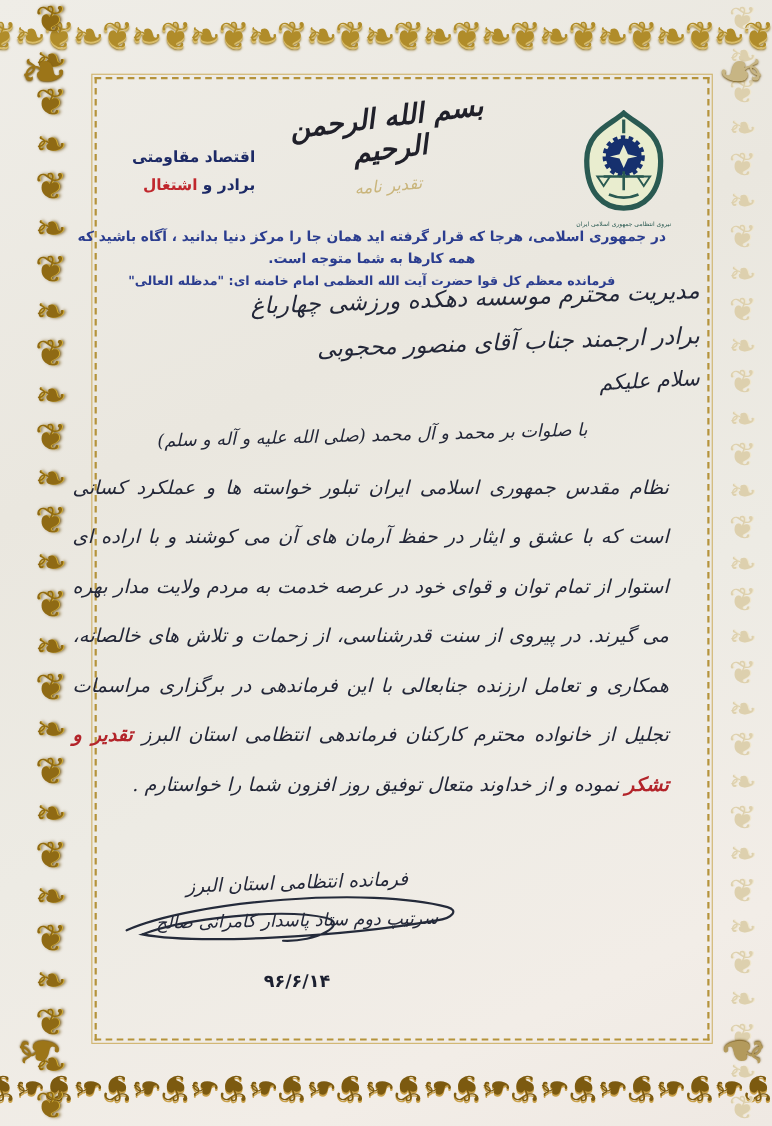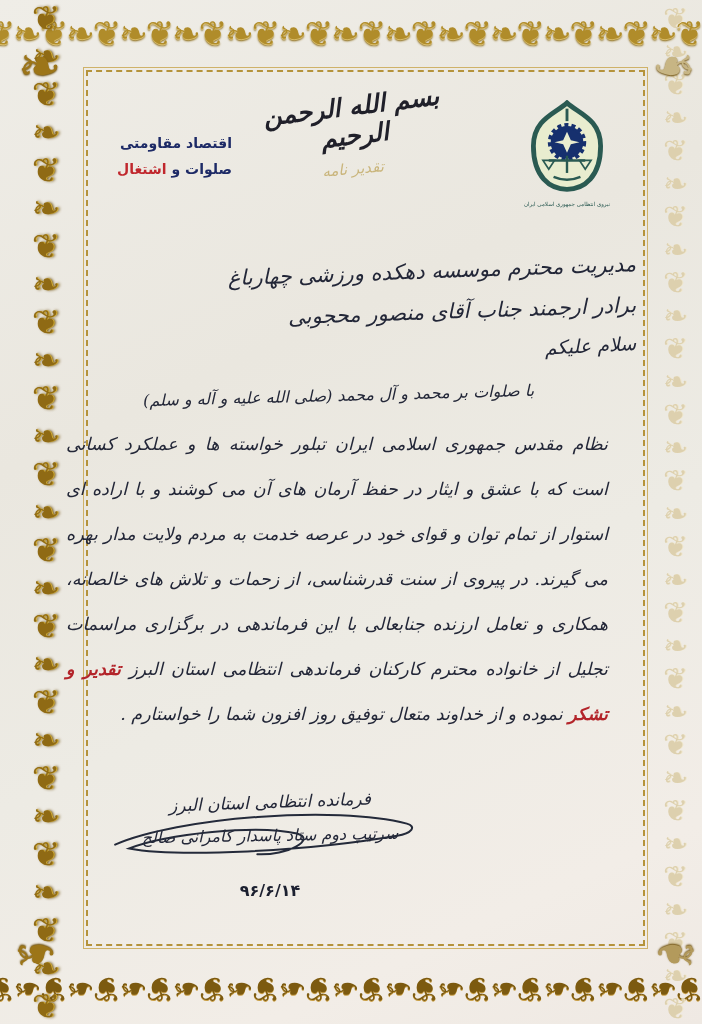--- a/index.html
+++ b/index.html
@@ -80,41 +80,45 @@
   <div class="b-strip b-left">❦❧❦❧❦❧❦❧❦❧❦❧❦❧❦❧❦❧❦❧❦❧❦❧❦❧❦❧❦❧❦❧❦❧❦❧❦❧❦❧</div>
   <div class="b-strip b-right">❦❧❦❧❦❧❦❧❦❧❦❧❦❧❦❧❦❧❦❧❦❧❦❧❦❧❦❧❦❧❦❧❦❧❦❧❦❧❦❧</div>
   <div class="b-corner c-tl">❧</div>
   <div class="b-corner c-tr">❧</div>
   <div class="b-corner c-bl">❧</div>
   <div class="b-corner c-br">❧</div>
   <div class="inner-frame"></div>
 
   <div class="slogan">
     <div>اقتصاد مقاومتی</div>
-    <div><span>صلوات و </span><span class="red">اشتغال</span></div>
+    <div><span>برادر و </span><span class="red">اشتغال</span></div>
   </div>
 
   <div class="bismillah">بسم الله الرحمن الرحیم</div>
   <div class="gold-callig">تقدیر نامه</div>
 
   <div class="emblem-wrap">
     <svg width="96" height="96" viewBox="0 0 100 100">
       <path d="M50 3 C38 14 15 20 15 48 C15 80 32 93 50 93 C68 93 85 80 85 48 C85 20 62 14 50 3 Z" fill="#e9edcf" stroke="#2a5a52" stroke-width="5"></path>
       <line x1="50" y1="9" x2="50" y2="22" stroke="#2a5a52" stroke-width="3"></line>
       <circle cx="50" cy="44" r="17" fill="#16306e" stroke="#16306e" stroke-width="6" stroke-dasharray="4 3"></circle>
       <path d="M50 33 L54 42 L63 44 L54 46 L50 55 L46 46 L37 44 L46 42 Z" fill="#e9edcf"></path>
       <line x1="50" y1="58" x2="50" y2="76" stroke="#2a5a52" stroke-width="2.5"></line>
       <line x1="31" y1="63" x2="69" y2="63" stroke="#2a5a52" stroke-width="2.5"></line>
       <path d="M25 63 L37 63 L31 72 Z" fill="none" stroke="#2a5a52" stroke-width="1.8"></path>
       <path d="M63 63 L75 63 L69 72 Z" fill="none" stroke="#2a5a52" stroke-width="1.8"></path>
       <path d="M36 80 Q50 86 64 80" fill="none" stroke="#2a5a52" stroke-width="2.5"></path>
     </svg>
     <div class="emblem-caption">نیروی انتظامی جمهوری اسلامی ایران</div>
   </div>
 
+  <div class="quote">
+    <div class="q1">در جمهوری اسلامی، هرجا که قرار گرفته اید همان جا را مرکز دنیا بدانید ، آگاه باشید که همه کارها به شما متوجه است.</div>
+    <div class="q2">فرمانده معظم کل قوا حضرت آیت الله العظمی امام خامنه ای: "مدظله العالی"</div>
+  </div>
 
   <div class="recipient hand">
     <div class="r1">مدیریت محترم موسسه دهکده ورزشی چهارباغ</div>
     <div class="r2">برادر ارجمند جناب آقای منصور محجوبی</div>
     <div class="r3">سلام علیکم</div>
   </div>
   <div class="salutation hand">با صلوات بر محمد و آل محمد (صلی الله علیه و آله و سلم)</div>
 
   <div class="para p1 hand">
     <span>نظام مقدس جمهوری اسلامی ایران تبلور خواسته ها و عملکرد کسانی است که با عشق و ایثار در حفظ آرمان های آن می کوشند و با اراده ای استوار از تمام توان و قوای خود در عرصه خدمت به مردم ولایت مدار بهره می گیرند. در پیروی از سنت قدرشناسی، از زحمات و تلاش های خالصانه، همکاری و تعامل ارزنده جنابعالی با این فرماندهی در برگزاری مراسمات تجلیل از خانواده محترم کارکنان فرماندهی انتظامی استان البرز </span><span class="red">تقدیر و تشکر</span><span> نموده و از خداوند متعال توفیق روز افزون شما را خواستارم .</span>

